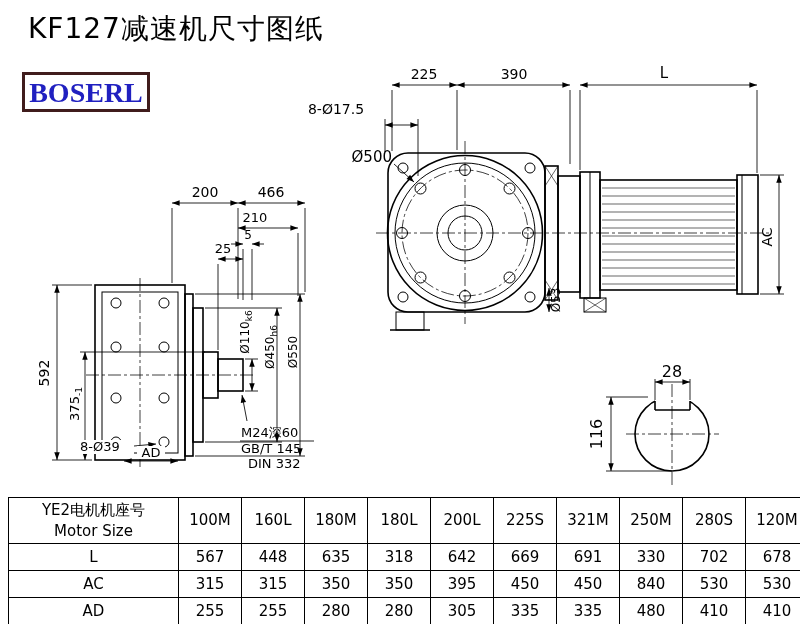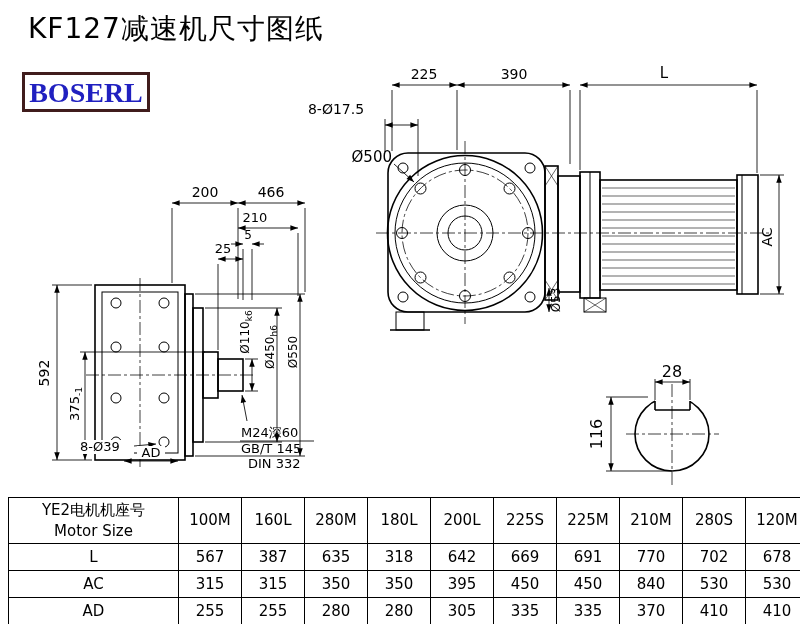--- a/index.html
+++ b/index.html
@@ -194,39 +194,39 @@
         <col style="width:63px">
     </colgroup>
     <tbody>
         <tr>
       <th>
         <div>YE2电机机座号</div>
         <div>Motor Size</div>
       </th>
       <th>100M</th>
       <th>160L</th>
-      <th>280M</th>
+      <th>180M</th>
       <th>180L</th>
       <th>200L</th>
       <th>225S</th>
-      <th>225M</th>
-      <th>210M</th>
+      <th>321M</th>
+      <th>250M</th>
       <th>280S</th>
       <th>120M</th>
     </tr>
     <tr>
       <td>L</td>
       <td>567</td>
-      <td>387</td>
+      <td>448</td>
       <td>635</td>
       <td>318</td>
       <td>642</td>
       <td>669</td>
       <td>691</td>
-      <td>770</td>
+      <td>330</td>
       <td>702</td>
       <td>678</td>
     </tr>
     <tr>
       <td>AC</td>
       <td>315</td>
       <td>315</td>
       <td>350</td>
       <td>350</td>
       <td>395</td>
@@ -238,19 +238,19 @@
     </tr>
     <tr>
       <td>AD</td>
       <td>255</td>
       <td>255</td>
       <td>280</td>
       <td>280</td>
       <td>305</td>
       <td>335</td>
       <td>335</td>
-      <td>370</td>
+      <td>480</td>
       <td>410</td>
       <td>410</td>
     </tr>
   </tbody>
     </table>
 </div>
 
 </body></html>

